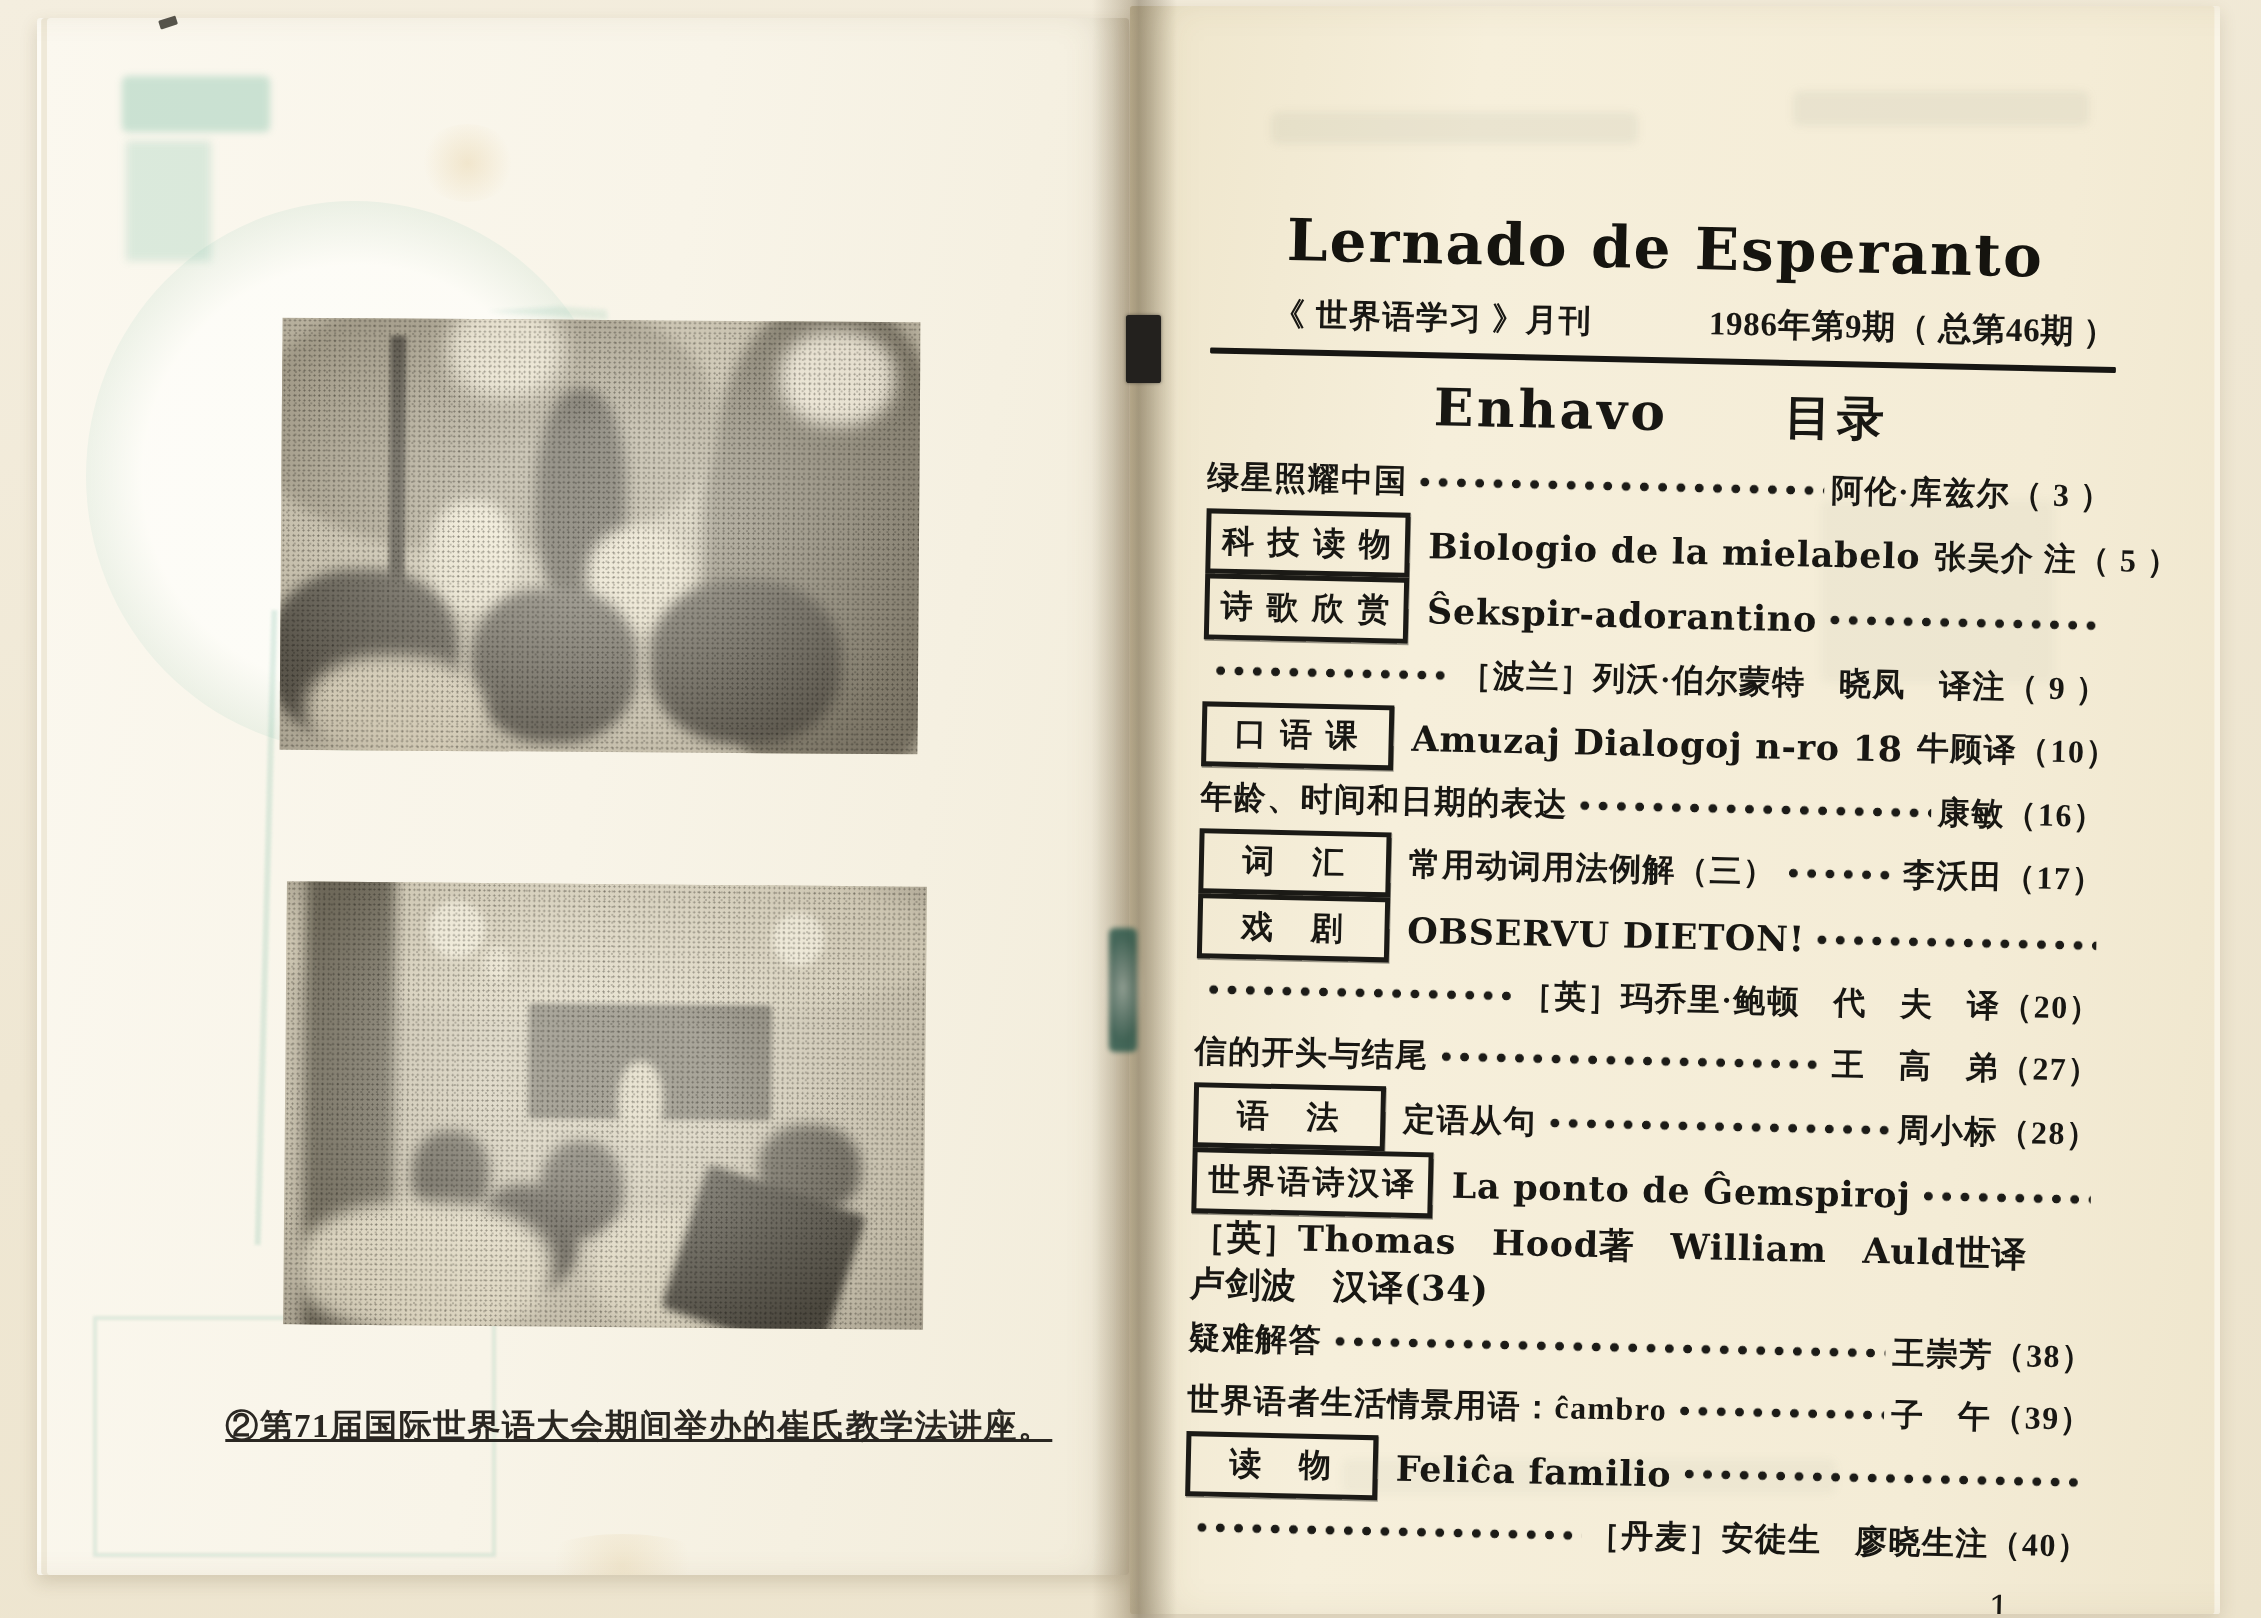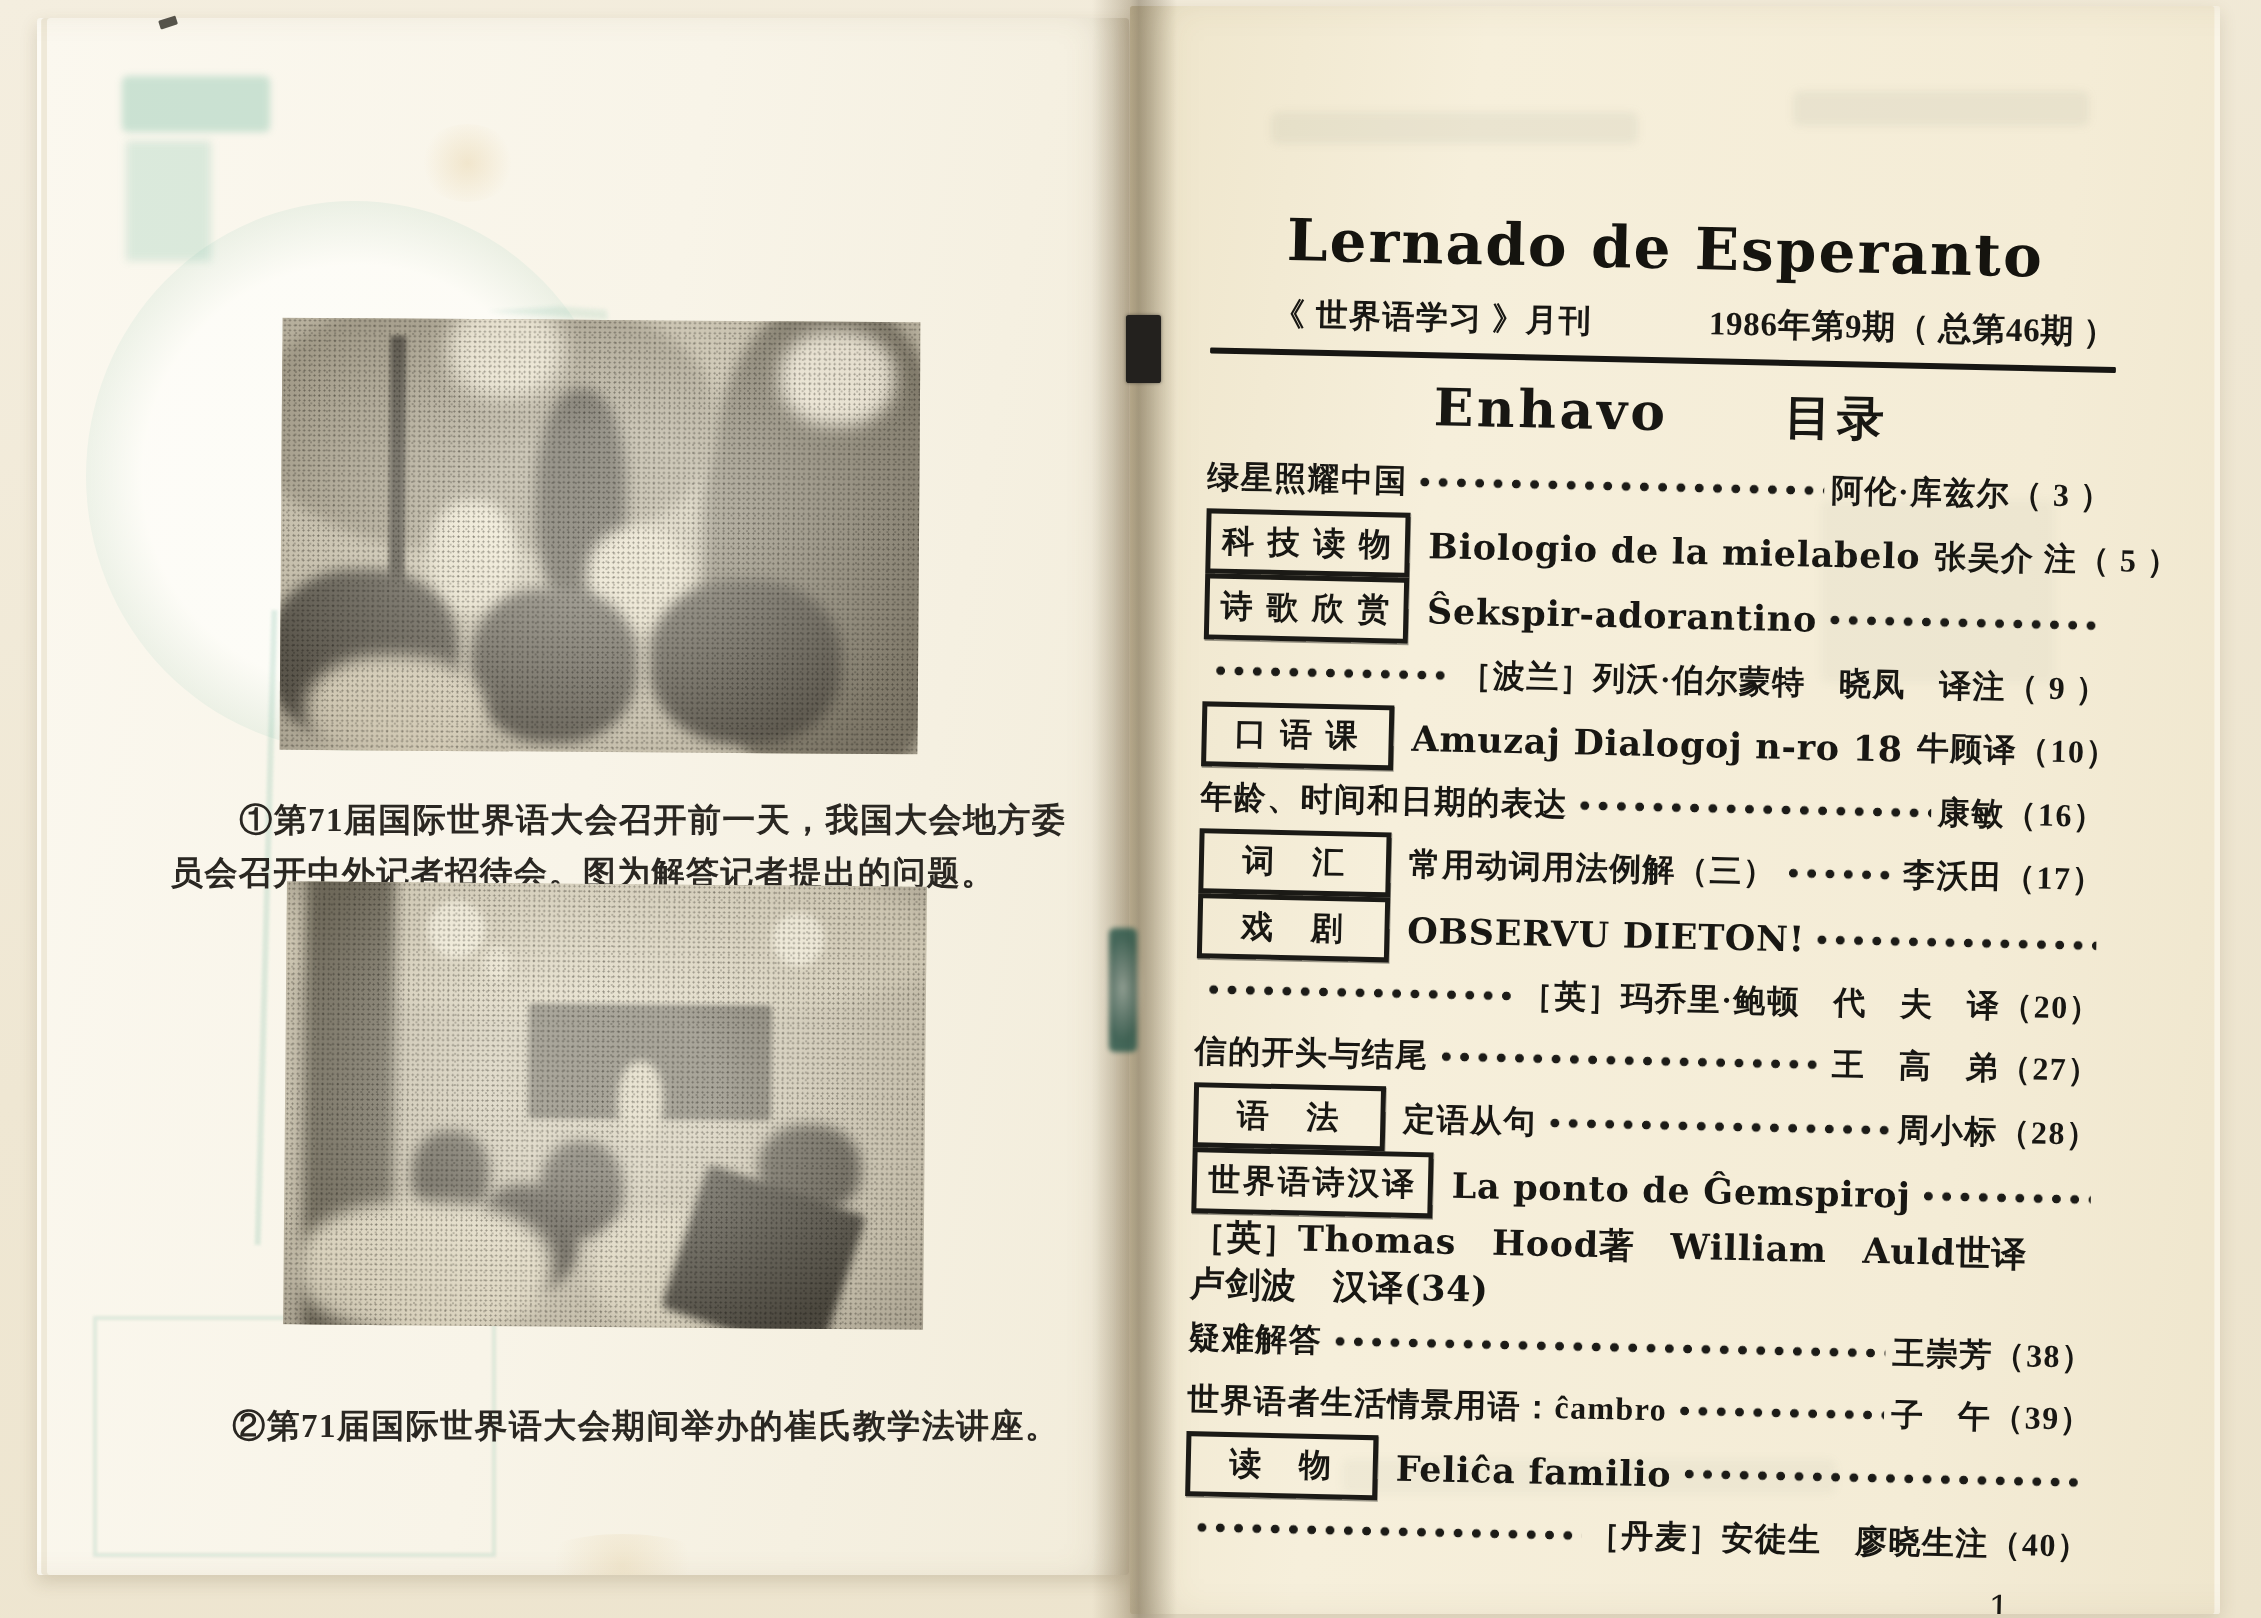--- a/index.html
+++ b/index.html
@@ -61,21 +61,21 @@
     background-size:5px 5px,7.8px 7.8px;background-position:0 0,2.1px 3.5px;
     mix-blend-mode:multiply;opacity:.8;}
   .photo .vign{position:absolute;inset:0;filter:none;border-radius:0;
     background:radial-gradient(ellipse at 50% 45%,rgba(255,252,240,.42) 25%,rgba(120,110,90,.12) 80%,rgba(80,72,58,.28) 100%);}
   #photo1{left:244px;top:302px;width:638px;height:432px;transform:rotate(.4deg);}
   #photo2{left:248px;top:866px;width:640px;height:443px;transform:rotate(.5deg);}
   
   .caption{position:absolute;width:903px;font-size:33px;line-height:1.6;letter-spacing:1.4px;
     color:#2a2722;text-indent:2.1em;font-weight:600;}
   #caption1{left:133px;top:743px;}
-  #caption2{left:126px;top:1349px;}
+  #caption2{left:119px;top:1349px;text-decoration:underline;}
   
   #right-content{position:absolute;left:83px;top:0;width:906px;
     transform:rotate(1.25deg);transform-origin:28px 212px;color:#181713;}
   #masthead-title{margin-top:199px;text-align:center;font-size:58px;font-weight:bold;
     font-family:"DejaVu Serif","Liberation Serif",serif;letter-spacing:2.1px;color:#15140f;}
   #masthead-sub{display:flex;justify-content:space-between;align-items:flex-end;margin-top:18.3px;}
   #masthead-sub .sub-left{margin-left:62px;font-size:32px;font-weight:bold;letter-spacing:1.4px;}
   #masthead-sub .sub-right{font-size:33px;font-weight:bold;letter-spacing:0.7px;}
   #masthead-rule{margin-top:11.3px;height:6.3px;background:#171613;border-radius:1.4px;}
   #contents-heading{display:flex;justify-content:center;align-items:baseline;gap:116px;margin-top:18.3px;}
@@ -122,21 +122,20 @@
     <div class="blob" style="left:40%;top:16%;width:14%;height:52%;background:#4e4a41;"></div>
     <div class="blob" style="left:23%;top:42%;width:14%;height:26%;background:#e8e2cf;filter:blur(7px);"></div>
     <div class="blob" style="left:48%;top:48%;width:16%;height:24%;background:#e4ddc9;filter:blur(7px);"></div>
     <div class="blob" style="left:-2%;top:58%;width:30%;height:40%;background:#57534a;"></div>
     <div class="blob" style="left:30%;top:62%;width:26%;height:36%;background:#5d5950;"></div>
     <div class="blob" style="left:58%;top:60%;width:30%;height:38%;background:#565249;"></div>
     <div class="blob" style="left:4%;top:78%;width:28%;height:26%;background:#ddd5c0;filter:blur(8.5px);"></div>
     <div class="vign"></div>
   </div>
 
-  <p class="caption" id="caption1">①第71届国际世界语大会召开前一天，我国大会地方委员会召开中外记者招待会。图为解答记者提出的问题。</p>
 
   <div class="photo" id="photo2">
     <div class="blob" style="left:-3%;top:-5%;width:106%;height:35%;background:#d8d1bd;filter:blur(8.5px);"></div>
     <div class="blob" style="left:3%;top:-4%;width:14%;height:112%;background:#6e695b;border-radius:5.6px;"></div>
     <div class="blob" style="left:22%;top:4%;width:9%;height:13%;background:#f5f0df;filter:blur(3.5px);border-radius:50%;"></div>
     <div class="blob" style="left:76%;top:6%;width:8%;height:12%;background:#f5f0df;filter:blur(3.5px);border-radius:50%;"></div>
     <div class="blob" style="left:31%;top:14%;width:4%;height:8%;background:#e9e3d0;filter:blur(3.5px);border-radius:50%;"></div>
     <div class="blob" style="left:38%;top:27%;width:38%;height:26%;background:#6b675c;filter:blur(2.8px);border-radius:4.2px;"></div>
     <div class="blob" style="left:52%;top:40%;width:7%;height:18%;background:#d9d2bd;filter:blur(4.2px);"></div>
     <div class="blob" style="left:20%;top:56%;width:12%;height:20%;background:#5a564c;"></div>

